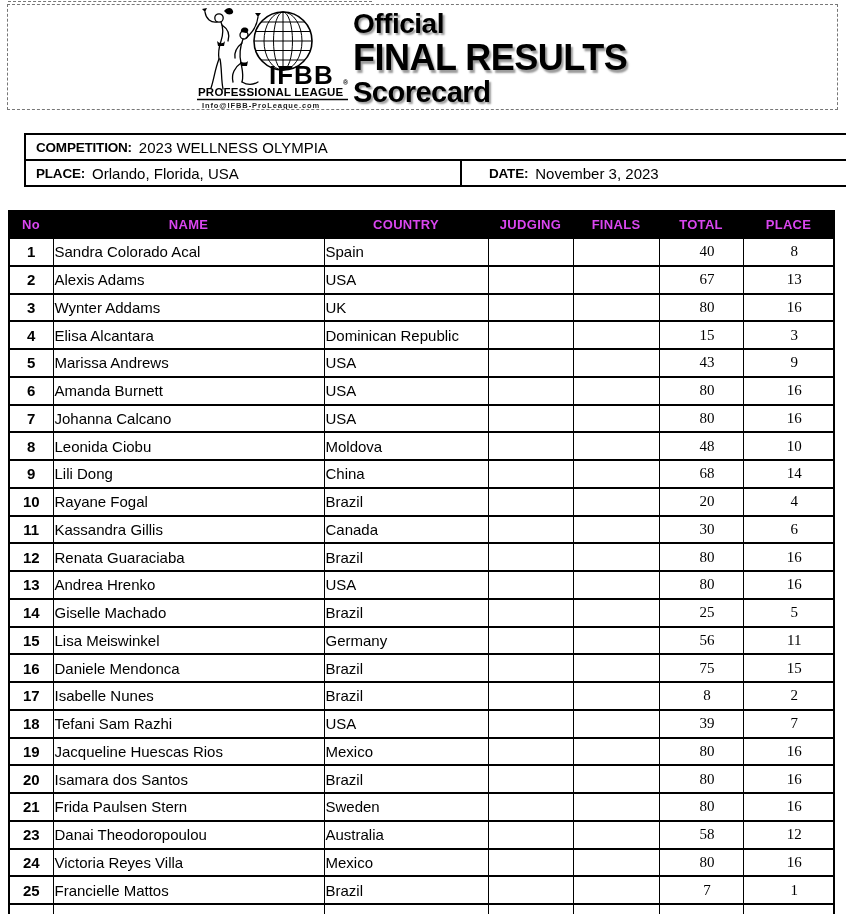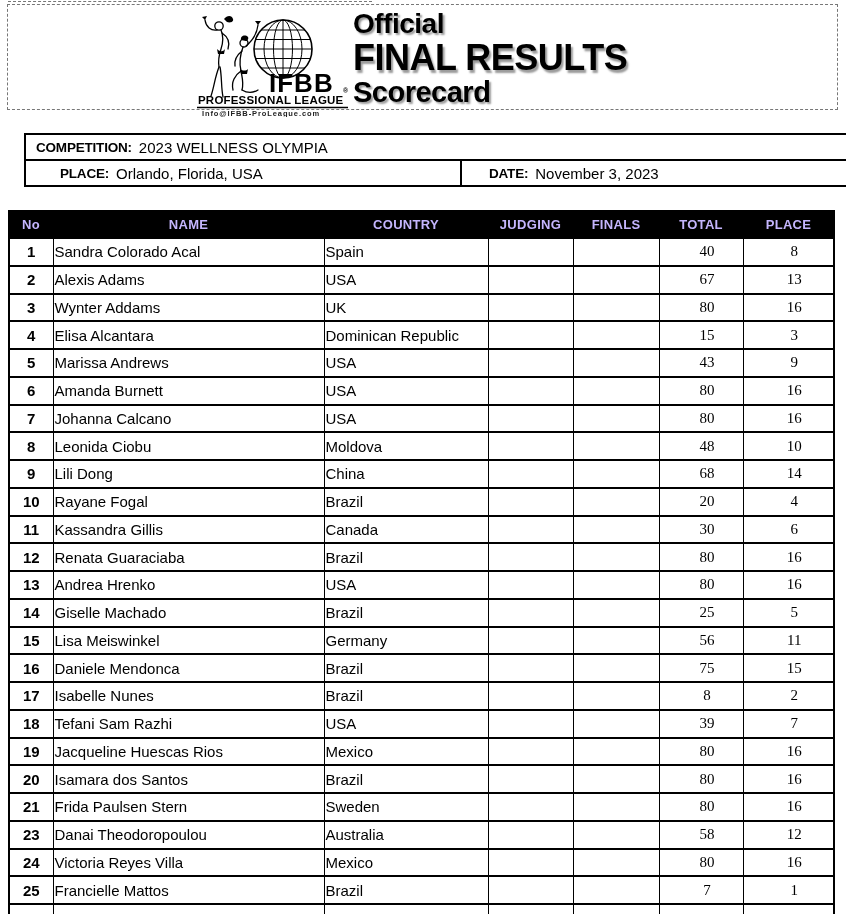--- a/index.html
+++ b/index.html
@@ -6,42 +6,42 @@
   html,body { background:#fff; }
   body {
     width:846px; height:914px; position:relative; overflow:hidden;
     font-family:"Liberation Sans", sans-serif; color:#000;
   }
   
   .top-dash { position:absolute; left:8px; top:1px; width:364px; height:0;
     border-top:1px dashed #777; }
   .header-box { position:absolute; left:7px; top:4px; width:831px; height:106px;
     border:1px dashed #777; background:#fff; }
-  .logo { position:absolute; left:189px; top:8px; width:160px; height:102px; }
+  .logo { position:absolute; left:189px; top:0; width:160px; height:102px; }
   .titles { position:absolute; left:345px; top:4px; width:300px; }
   .t1 { font-weight:bold; font-size:28px; line-height:30px; letter-spacing:-0.5px;
     text-shadow:2px 2px 2px rgba(0,0,0,0.40); }
   .t2 { font-weight:bold; font-size:36px; line-height:38px; letter-spacing:-0.5px;
     text-shadow:2px 3px 2px rgba(0,0,0,0.40); }
   .t3 { font-weight:bold; font-size:29px; line-height:31px; letter-spacing:-0.5px;
     text-shadow:2px 2px 2px rgba(0,0,0,0.40); }
   
   .info { position:absolute; left:24px; top:133px; width:825px; }
   .info-row { border:2px solid #000; height:28px; display:flex; align-items:center; background:#fff; }
   .info-row.second { margin-top:-2px; height:28px; padding:0; }
   .info-cell { display:flex; align-items:center; height:100%; }
-  .info-cell.place { width:436px; border-right:2px solid #000;padding-left:24px; }
+  .info-cell.place { width:436px; border-right:2px solid #000; }
   .info-cell.date { flex:1;padding-left:17px; }
   .info-label { font-weight:bold; font-size:13.5px; padding-left:10px; letter-spacing:-0.2px; white-space:nowrap; }
   .info-value { font-size:15px; margin-left:7px; white-space:nowrap; }
   
   table.results { position:absolute; left:8px; top:210px; width:825px;
     border-collapse:collapse; table-layout:fixed; background:#fff; }
   table.results th {
-    background:#000; color:#c4b5fd; font-size:13px; font-weight:bold;
+    background:#000; color:#d946ef; font-size:13px; font-weight:bold;
     height:27px; border:2px solid #000; letter-spacing:0.3px; text-align:center;
   }
   table.results td {
     height:27.75px; font-size:15px; overflow:hidden; white-space:nowrap;
     border-top:2px solid #000; border-bottom:2px solid #000;
     border-left:1.5px solid #000; border-right:1.5px solid #000;
     vertical-align:middle; background:#fff;
   }
   table.results { border:2px solid #000; }
   td.c-no { font-weight:bold; text-align:center; }

